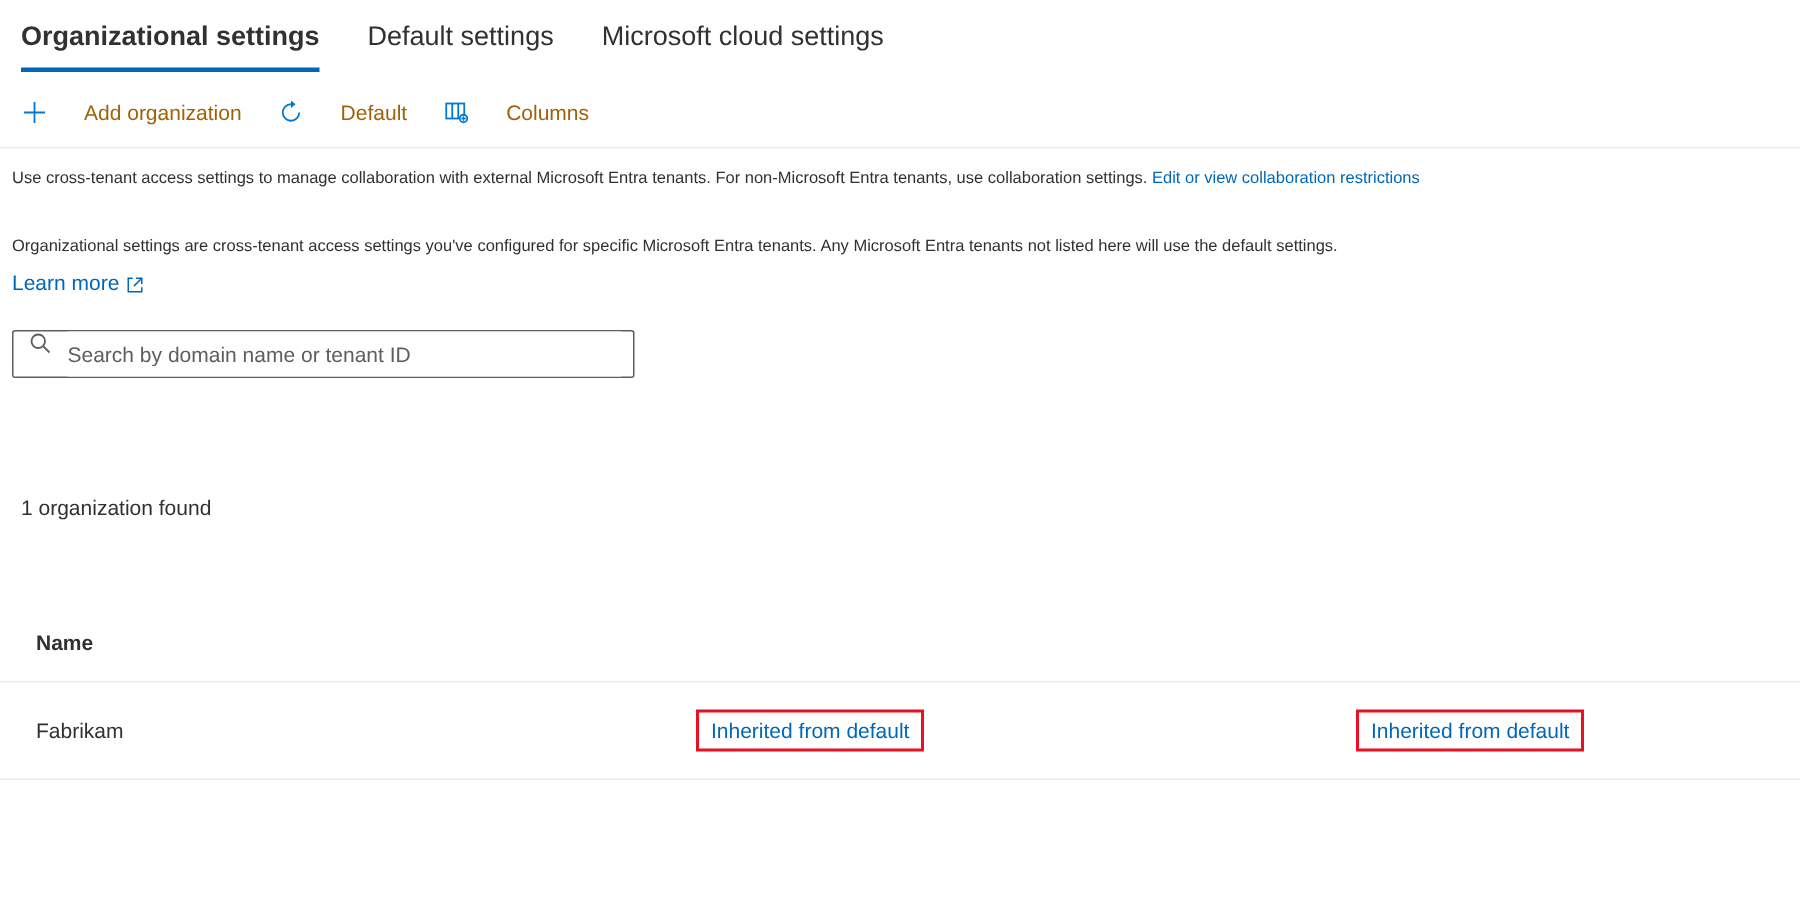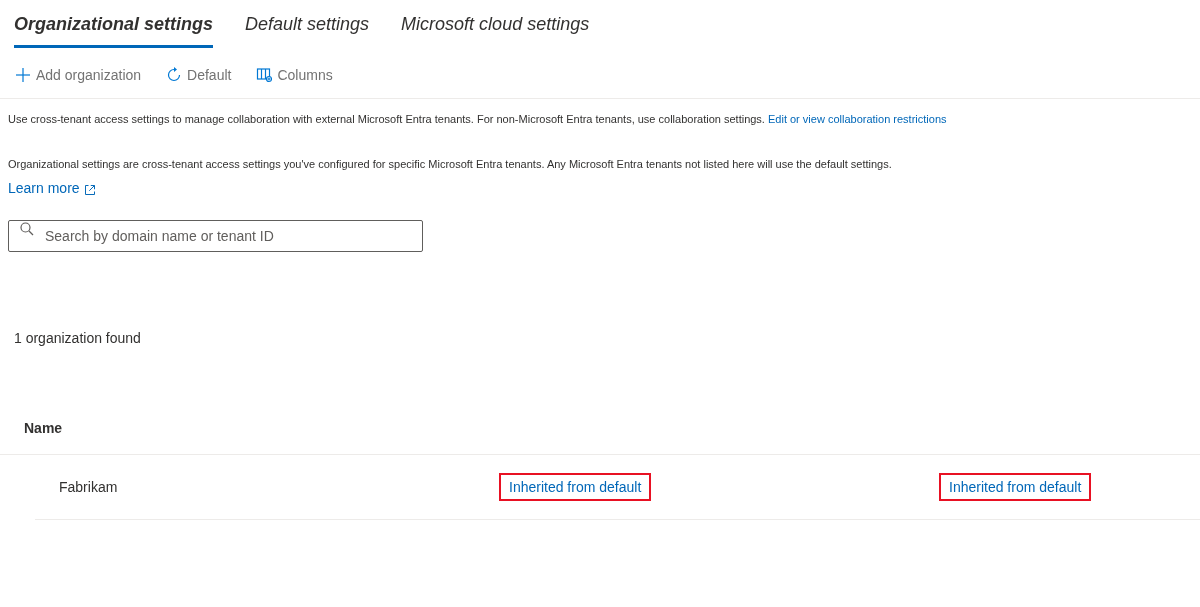--- a/index.html
+++ b/index.html
@@ -13,21 +13,20 @@
       color: #323130;
       background: #ffffff;
       width: 1200px;
       height: 607px;
     }
     .tabs {
       display: flex;
       gap: 32px;
       padding: 14px 14px 0 14px;
       border-bottom: none;
-      font-style: italic;
     }
     .tab {
       padding-bottom: 10px;
       font-size: 18px;
       color: #323130;
       cursor: pointer;
       border-bottom: 3px solid transparent;
     }
     .tab.active {
       font-weight: 600;
@@ -36,23 +35,23 @@
     .toolbar {
       display: flex;
       gap: 24px;
       padding: 18px 14px 14px 14px;
       border-bottom: 1px solid #edebe9;
       align-items: center;
     }
     .toolbar-item {
       display: flex;
       align-items: center;
-      gap: 4px;
-      cursor: pointer;
-      color: #737373;
+      gap: 24px;
+      cursor: pointer;
+      color: #a16207;
       font-size: 14px;
     }
     .toolbar-icon {
       display: inline-flex;
       align-items: center;
       justify-content: center;
       width: 18px;
       height: 18px;
     }
     .toolbar-icon svg {
@@ -123,21 +122,20 @@
     .table-header .col {
       font-weight: 600;
       font-size: 14px;
       margin-top: 40px;
     }
     .table-row {
       display: flex;
       padding: 18px 24px;
       border-bottom: 1px solid #edebe9;
       align-items: center;
-      margin-left: 35px;
     }
     .col-name {
       width: 440px;
     }
     .col-inbound {
       width: 440px;
     }
     .col-outbound {
       flex: 1;
     }

